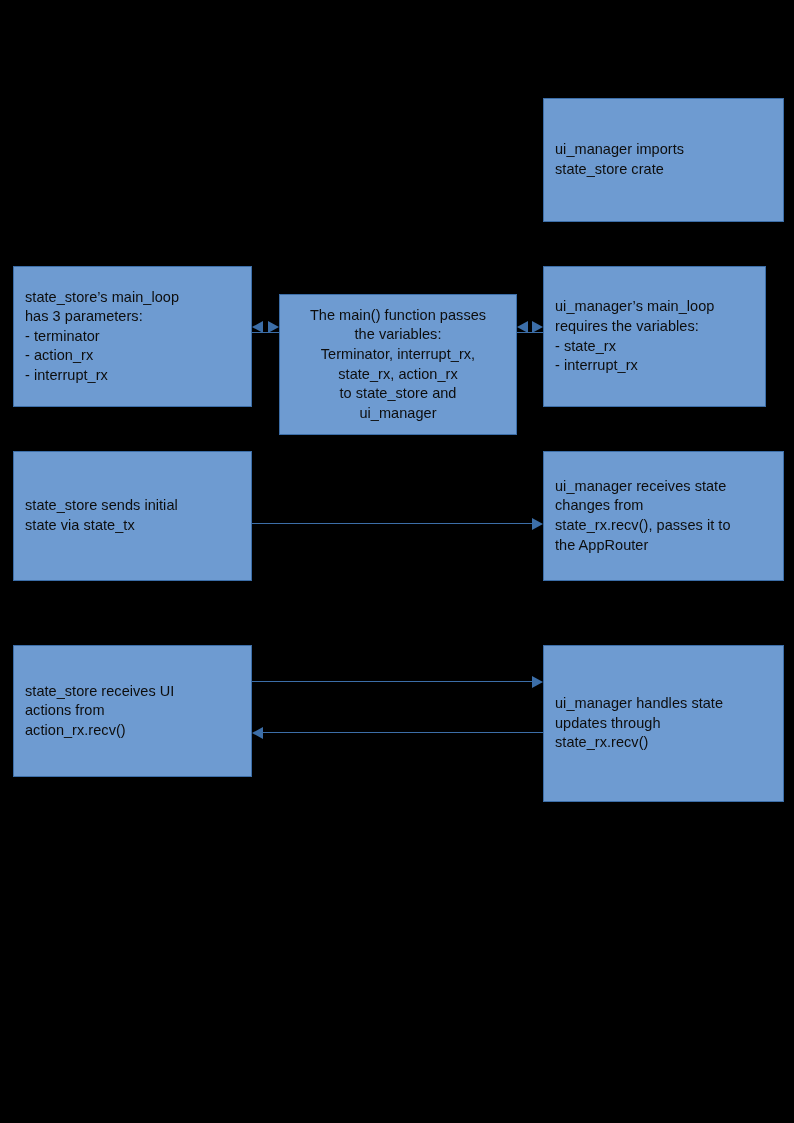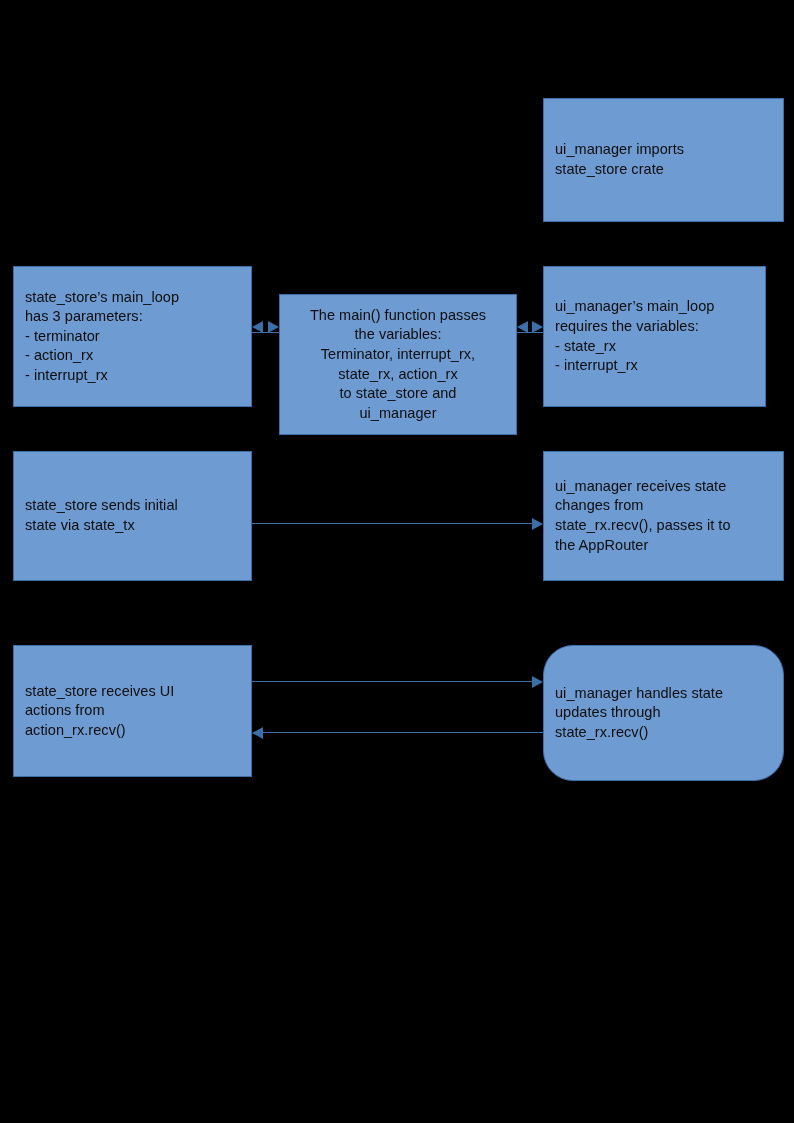--- a/index.html
+++ b/index.html
@@ -144,21 +144,21 @@
     <div class="edge-line" style="left:0; top:5px; width:281px;"></div>
     <div class="arrow-head arrow-right" style="right:0; top:0;"></div>
   </div>
 
   <div class="node" style="left:13px; top:645px; width:239px; height:132px;">
     <span class="node-text">state_store receives UI
 actions from
 action_rx.recv()</span>
   </div>
 
-  <div class="node" style="left:543px; top:645px; width:241px; height:136px;border-radius:30px;">
+  <div class="node" style="left:543px; top:645px; width:241px; height:157px;">
     <span class="node-text">ui_manager handles state
 updates through
 state_rx.recv()</span>
   </div>
 
   <div class="edge" style="left:252px; top:676px; width:291px; height:12px;">
     <div class="edge-line" style="left:0; top:5px; width:281px;"></div>
     <div class="arrow-head arrow-right" style="right:0; top:0;"></div>
   </div>
 

